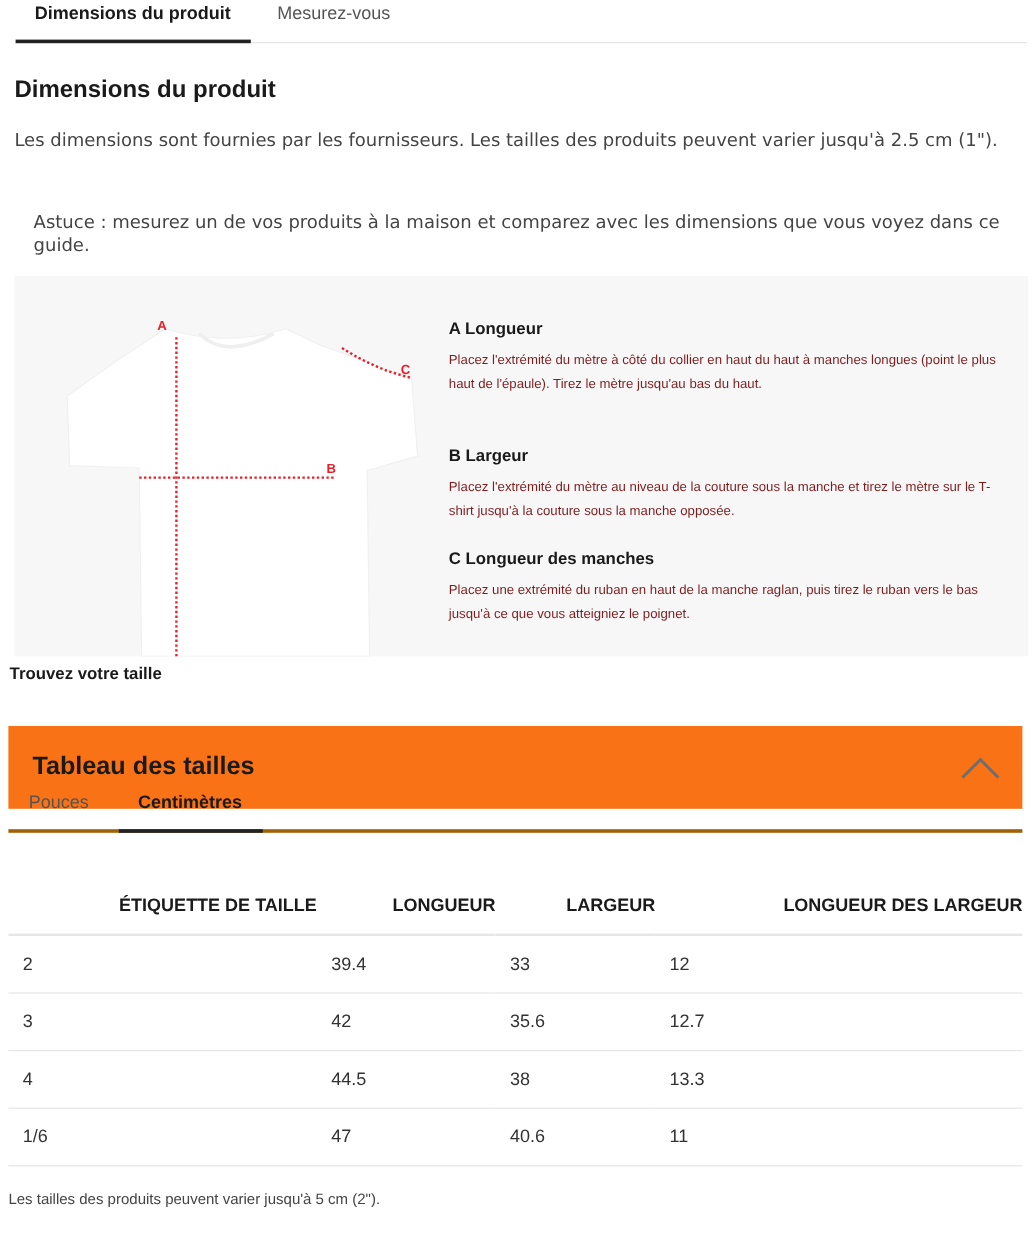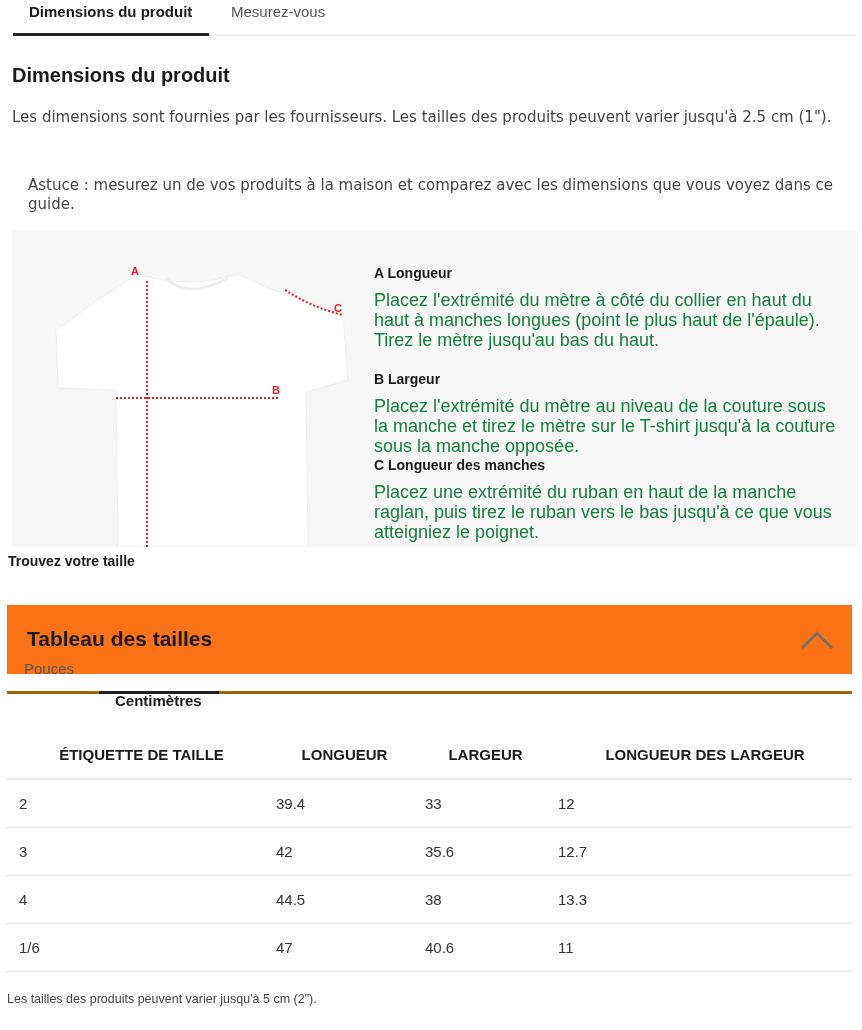--- a/index.html
+++ b/index.html
@@ -14,39 +14,39 @@
 
   .h-dim { position: absolute; left: 12px; top: 64px; margin: 0; font-size: 20px; font-weight: bold; color: #1a1a1a; }
   .p1 { position: absolute; left: 12px; top: 108px; width: 845px; margin: 0; font-family: "DejaVu Sans", sans-serif; font-size: 15px; line-height: 19px; color: #444; }
   .p2 { position: absolute; left: 12px; top: 160px; width: 845px; margin: 16px; font-family: "DejaVu Sans", sans-serif; font-size: 15px; line-height: 19px; color: #444; }
 
   .measure-box { position: absolute; left: 12px; top: 230px; width: 845px; height: 317px; background: #f7f7f7; }
   .shirt { position: absolute; left: 26px; top: 30px; width: 320px; height: 287px; }
 
   .meas { position: absolute; left: 362px; width: 470px; }
   .meas .t { font-size: 14px; font-weight: bold; color: #1a1a1a; margin: 0; }
-  .meas .d { font-size: 18px; line-height: 20px; color: #15803d; margin: 9px 0 0 0; }
+  .meas .d { font-size: 11px; line-height: 20px; color: #7f1d1d; margin: 9px 0 0 0; }
   .m-a { top: 35px; }
   .m-b { top: 141px; }
   .m-c { top: 227px; }
 
   .h-find { position: absolute; left: 8px; top: 553px; margin: 0; font-size: 14px; font-weight: bold; color: #1a1a1a; }
 
   .accordion { position: absolute; left: 7px; top: 605px; width: 845px; height: 69px; background: #f97316; }
   .accordion .title { position: absolute; left: 20px; top: 22px; font-size: 21px; font-weight: bold; color: #1a1a1a; }
   .accordion .chev { position: absolute; right: 18px; top: 24px; width: 34px; height: 22px; }
 
   .unit-tabs { position: absolute; left: 7px; top: 645px; width: 845px; height: 49px; border-bottom: 3px solid #a16207; }
   .unit-tabs .tab { position: absolute; top: 15px; font-size: 15px; }
   .u-pouces { left: 17px; color: #555; }
-  .u-cm { left: 108px; font-weight: bold; color: #1a1a1a; margin-top: 32px; }
+  .u-cm { left: 108px; font-weight: bold; color: #1a1a1a; }
   .unit-tabs .underline { position: absolute; left: 92px; top: 46px; width: 120px; height: 3px; background: #222; }
 
   table.sizes { position: absolute; left: 7px; top: 731px; width: 845px; border-collapse: collapse; }
-  table.sizes th { text-align: center; font-size: 15px; font-weight: bold; color: #1a1a1a; height: 48px; padding: 0 0 0 12px; border-bottom: 2px solid #e6e6e6; }
+  table.sizes th { text-align: right; font-size: 15px; font-weight: bold; color: #1a1a1a; height: 48px; padding: 0 0 0 12px; border-bottom: 2px solid #e6e6e6; }
   table.sizes td { font-size: 15px; color: #333; height: 48px; padding: 0 0 0 12px; border-bottom: 1px solid #e6e6e6; }
   table.sizes th:nth-child(1), table.sizes td:nth-child(1) { width: 257px; }
   table.sizes th:nth-child(2), table.sizes td:nth-child(2) { width: 149px; }
   table.sizes th:nth-child(3), table.sizes td:nth-child(3) { width: 133px; }
 
   .footnote { position: absolute; left: 7px; top: 992px; font-size: 12.5px; color: #444; margin: 0; }
 </style>
 </head>
 <body>
 

